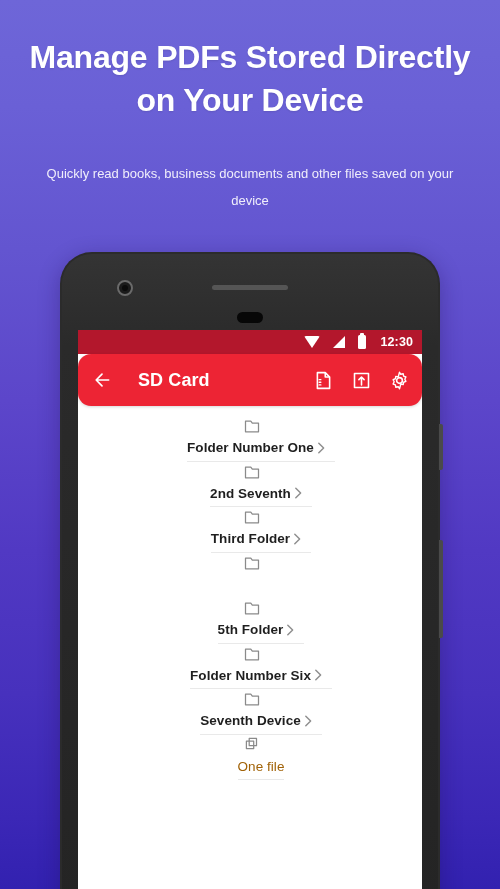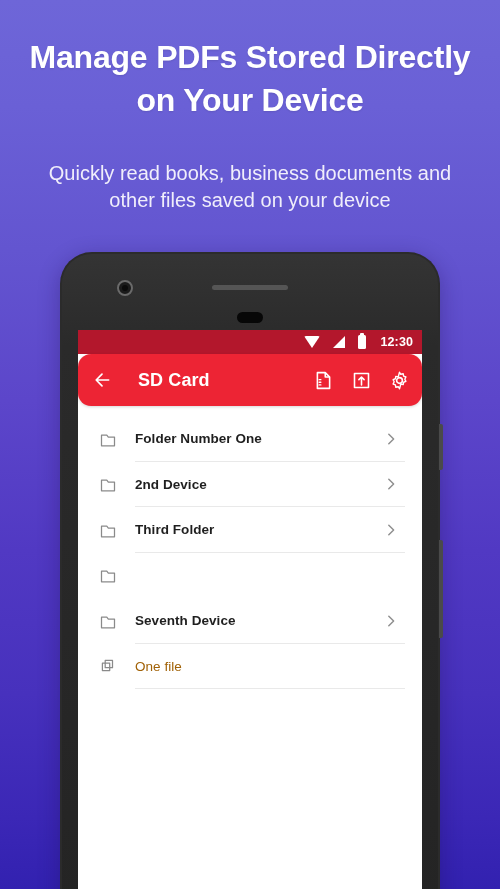--- a/index.html
+++ b/index.html
@@ -34,21 +34,21 @@
     line-height:43px;
     letter-spacing:-0.2px;
     padding:0 18px;
     text-shadow:0 1px 2px rgba(0,0,0,0.10);
   }
   .subtitle {
     position:absolute;
     left:0; right:0; top:160px;
     text-align:center;
     color:#f0eefb;
-    font-size:20px;
+    font-size:13px;
     font-weight:400;
     line-height:27px;
     padding:0 28px;
   }
 
   
   .phone {
     position:absolute;
     left:60px; top:252px;
     width:380px; height:660px;
@@ -181,20 +181,21 @@
   
   .list { padding-top:10px; background:#ffffff; }
   .row {
     display:flex;
     align-items:center;
     height:45.5px;
     padding-left:21px;
     padding-right:17px;
     position:relative;
     cursor:pointer;
+    flex-direction:column;
   }
   .row-icon {
     width:18px; height:18px;
     flex:0 0 18px;
     display:block;
   }
   .row-body {
     flex:1;
     display:flex;
     align-items:center;
@@ -277,41 +278,63 @@
               <svg class="chev" viewBox="0 0 16 16">
                 <path d="M5.5 2.5L11 8l-5.5 5.5" fill="none" stroke="#8f8f8f" stroke-width="1.7" stroke-linecap="round" stroke-linejoin="round"></path>
               </svg>
             </span>
           </div>
           <div class="row">
             <svg class="row-icon" viewBox="0 0 18 18">
               <path d="M2.5 5.2h5.3l1.5 1.9h6.2v8.7H2.5z" fill="none" stroke="#8a8a8a" stroke-width="1.25" stroke-linejoin="round"></path>
             </svg>
             <span class="row-body">
-              <span class="row-label">2nd Device</span>
+              <span class="row-label">2nd Seventh</span>
               <svg class="chev" viewBox="0 0 16 16">
                 <path d="M5.5 2.5L11 8l-5.5 5.5" fill="none" stroke="#8f8f8f" stroke-width="1.7" stroke-linecap="round" stroke-linejoin="round"></path>
               </svg>
             </span>
           </div>
           <div class="row">
             <svg class="row-icon" viewBox="0 0 18 18">
               <path d="M2.5 5.2h5.3l1.5 1.9h6.2v8.7H2.5z" fill="none" stroke="#8a8a8a" stroke-width="1.25" stroke-linejoin="round"></path>
             </svg>
             <span class="row-body">
               <span class="row-label">Third Folder</span>
               <svg class="chev" viewBox="0 0 16 16">
                 <path d="M5.5 2.5L11 8l-5.5 5.5" fill="none" stroke="#8f8f8f" stroke-width="1.7" stroke-linecap="round" stroke-linejoin="round"></path>
               </svg>
             </span>
           </div>
           <div class="row">
             <svg class="row-icon" viewBox="0 0 18 18">
               <path d="M2.5 5.2h5.3l1.5 1.9h6.2v8.7H2.5z" fill="none" stroke="#8a8a8a" stroke-width="1.25" stroke-linejoin="round"></path>
             </svg>
+          </div>
+          <div class="row">
+            <svg class="row-icon" viewBox="0 0 18 18">
+              <path d="M2.5 5.2h5.3l1.5 1.9h6.2v8.7H2.5z" fill="none" stroke="#8a8a8a" stroke-width="1.25" stroke-linejoin="round"></path>
+            </svg>
+            <span class="row-body">
+              <span class="row-label">5th Folder</span>
+              <svg class="chev" viewBox="0 0 16 16">
+                <path d="M5.5 2.5L11 8l-5.5 5.5" fill="none" stroke="#8f8f8f" stroke-width="1.7" stroke-linecap="round" stroke-linejoin="round"></path>
+              </svg>
+            </span>
+          </div>
+          <div class="row">
+            <svg class="row-icon" viewBox="0 0 18 18">
+              <path d="M2.5 5.2h5.3l1.5 1.9h6.2v8.7H2.5z" fill="none" stroke="#8a8a8a" stroke-width="1.25" stroke-linejoin="round"></path>
+            </svg>
+            <span class="row-body">
+              <span class="row-label">Folder Number Six</span>
+              <svg class="chev" viewBox="0 0 16 16">
+                <path d="M5.5 2.5L11 8l-5.5 5.5" fill="none" stroke="#8f8f8f" stroke-width="1.7" stroke-linecap="round" stroke-linejoin="round"></path>
+              </svg>
+            </span>
           </div>
           <div class="row">
             <svg class="row-icon" viewBox="0 0 18 18">
               <path d="M2.5 5.2h5.3l1.5 1.9h6.2v8.7H2.5z" fill="none" stroke="#8a8a8a" stroke-width="1.25" stroke-linejoin="round"></path>
             </svg>
             <span class="row-body">
               <span class="row-label">Seventh Device</span>
               <svg class="chev" viewBox="0 0 16 16">
                 <path d="M5.5 2.5L11 8l-5.5 5.5" fill="none" stroke="#8f8f8f" stroke-width="1.7" stroke-linecap="round" stroke-linejoin="round"></path>
               </svg>

